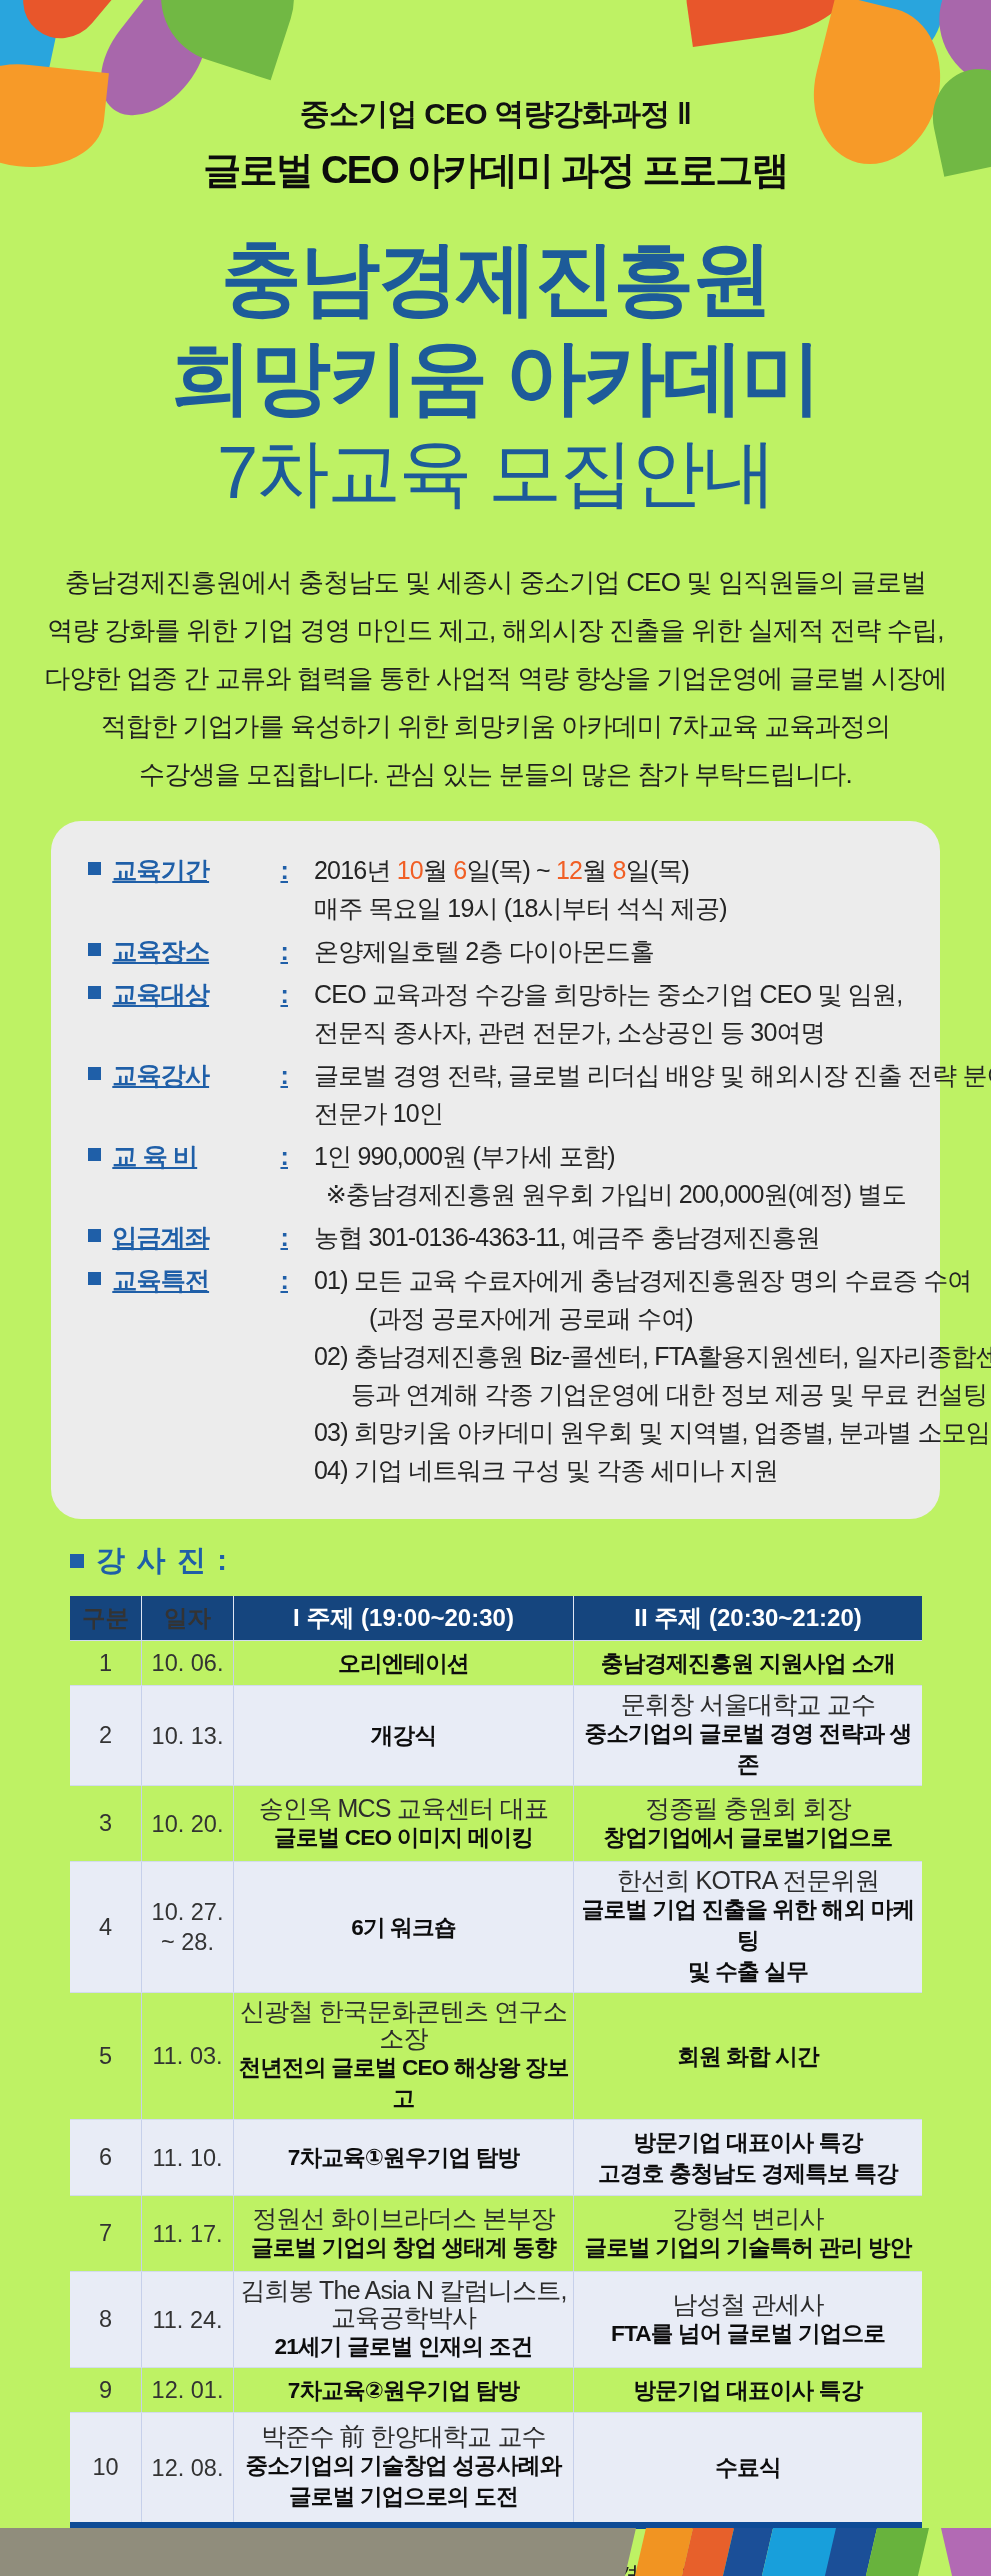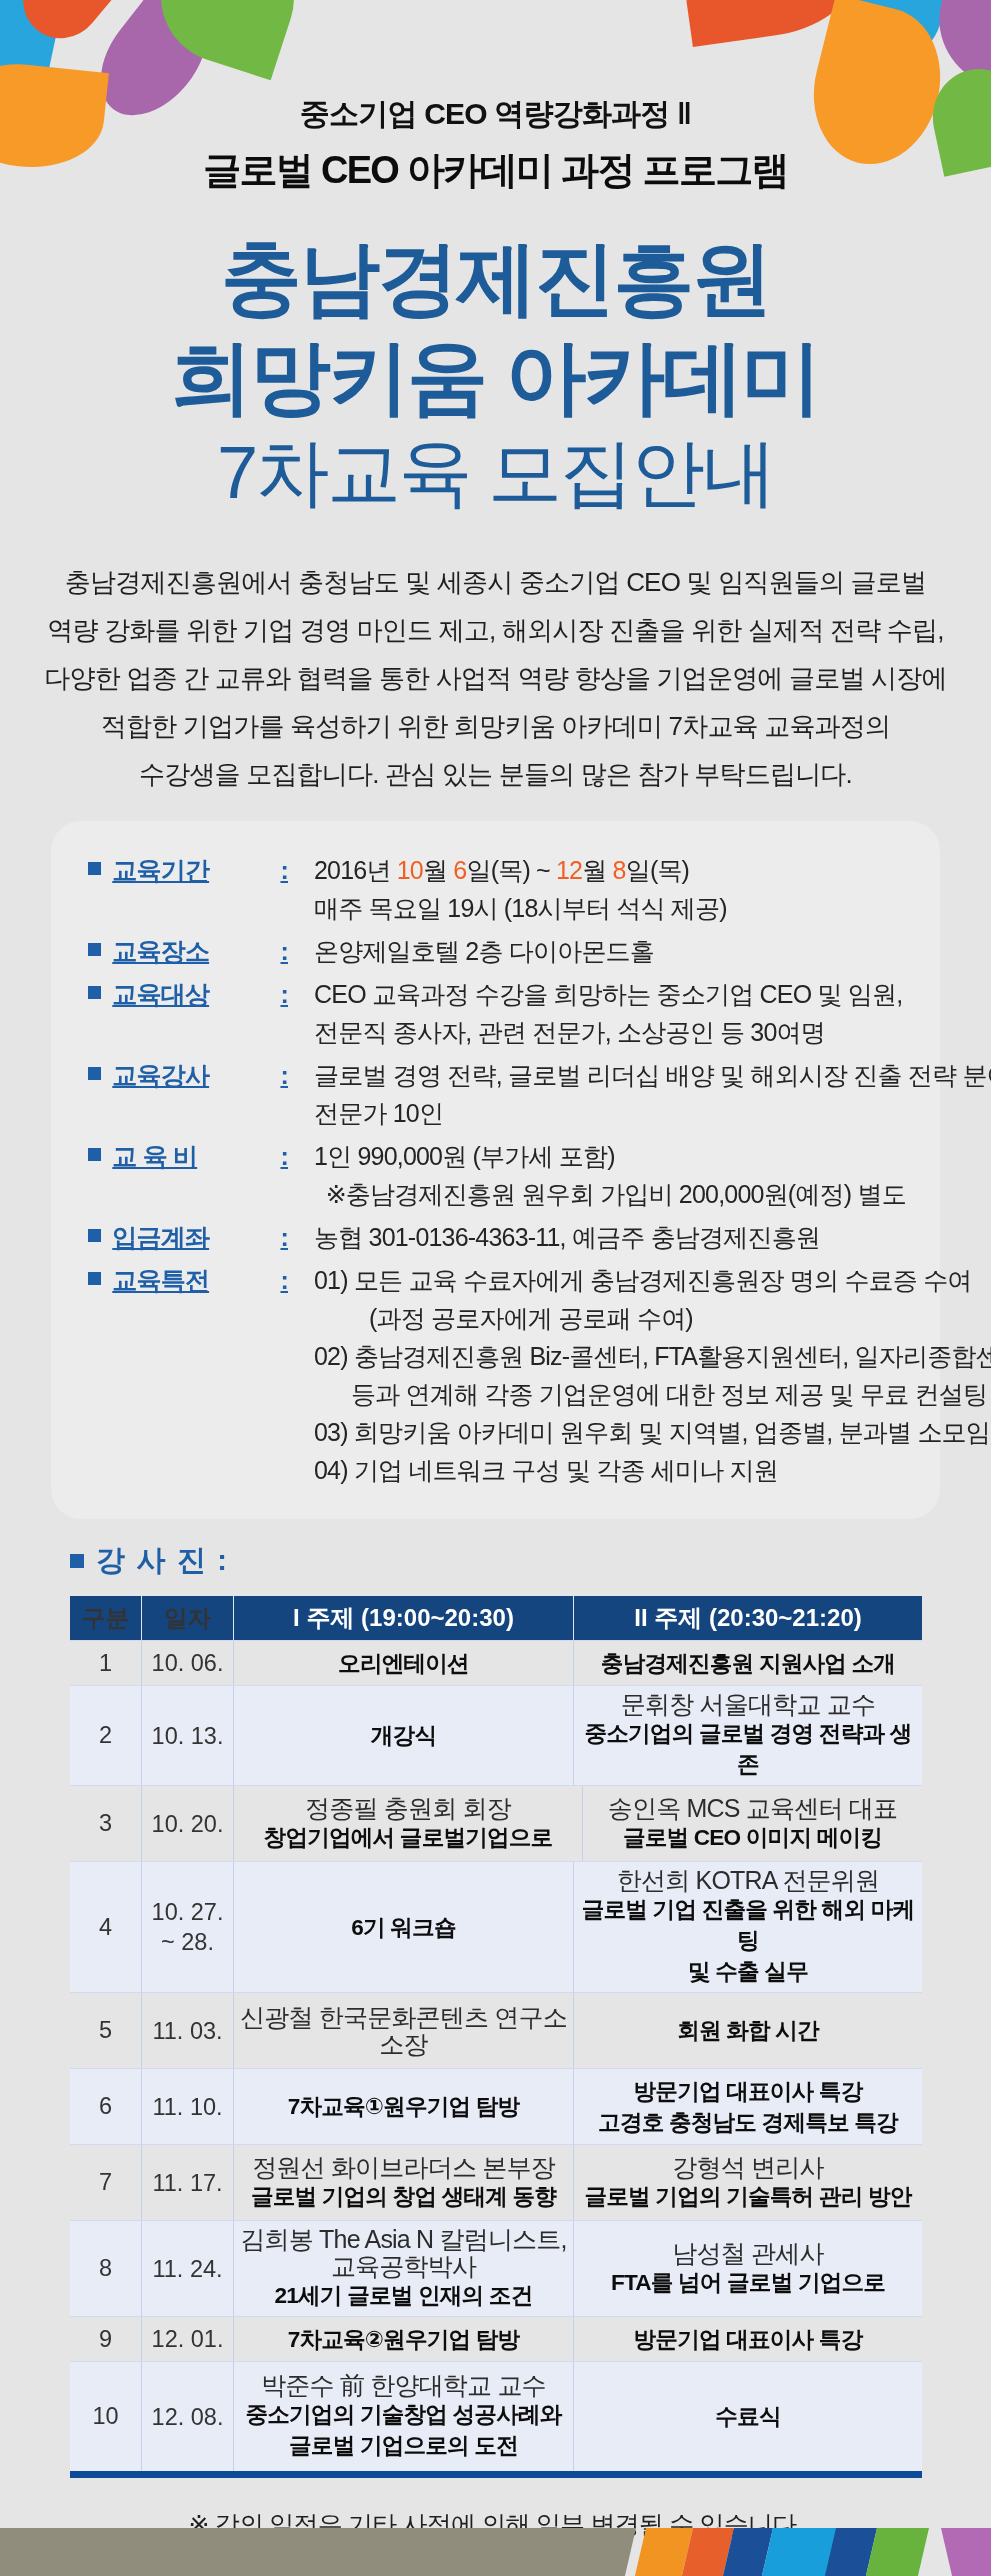--- a/index.html
+++ b/index.html
@@ -1,17 +1,17 @@
 <!DOCTYPE html>
 <html style="font-size:13.4px"><head>
 <meta charset="utf-8">
 <style>
   html,body{margin:0;padding:0;background:#fff;}
   .canvas{position:relative;width:991px;height:2576px;margin:0 auto;overflow:hidden;
-          font-family:"Liberation Sans","DejaVu Sans",sans-serif;color:#1e1e1e;background:#e5e5e5;}
+          font-family:"Liberation Sans","DejaVu Sans",sans-serif;color:#1e1e1e;background:#bef264;}
   
   .deco{position:absolute;left:0;top:0;width:100%;height:226px;pointer-events:none;}
   .petal{position:absolute;}
   .p-tl-blue{left:-25px;top:-35px;width:84px;height:105px;background:#29a5dd;border-radius:50% 50% 0 50%;transform:rotate(12deg);}
   .p-tl-red{left:23.5px;top:-42px;width:77px;height:81px;background:#e8562b;border-radius:50% 0 50% 50%;transform:rotate(40deg);}
   .p-tl-purple{left:111px;top:-10px;width:86px;height:133px;background:#a867ab;border-radius:0 50% 50% 50%;transform:rotate(38deg);}
   .p-tl-green{left:161px;top:-67px;width:133px;height:130px;background:#71b844;border-radius:50% 50% 0 50%;transform:rotate(18deg);}
   .p-tl-orange{left:-49px;top:65px;width:153px;height:102px;background:#f79a28;border-radius:50% 0 55% 50%;transform:rotate(6deg);}
   .p-tr-red{left:686px;top:-52px;width:164px;height:88px;background:#e8562b;border-radius:50% 50% 50% 0;transform:rotate(-8deg);}
   .p-tr-blue{left:849px;top:-49px;width:94px;height:109px;background:#29a5dd;border-radius:50%;}
@@ -241,27 +241,27 @@
           <div class="sub">문휘창 서울대학교 교수</div>
           <div class="t">중소기업의 글로벌 경영 전략과 생존</div>
         </div>
     </div>
 
     <div class="trow h-m">
       <div class="td c-no">3</div>
       <div class="td c-date">
           <div>10. 20.</div>
         </div>
+      <div class="td c-s3">
+          <div class="sub">송인옥 MCS 교육센터 대표</div>
+          <div class="t">글로벌 CEO 이미지 메이킹</div>
+        </div>
       <div class="td c-s4">
           <div class="sub">정종필 충원회 회장</div>
           <div class="t">창업기업에서 글로벌기업으로</div>
-        </div>
-      <div class="td c-s3">
-          <div class="sub">송인옥 MCS 교육센터 대표</div>
-          <div class="t">글로벌 CEO 이미지 메이킹</div>
         </div>
     </div>
 
     <div class="trow h-l alt">
       <div class="td c-no">4</div>
       <div class="td c-date">
           <div>10. 27.</div>
           <div class="d2">~ 28.</div>
         </div>
       <div class="td c-s3">
@@ -274,20 +274,21 @@
         </div>
     </div>
 
     <div class="trow h-m">
       <div class="td c-no">5</div>
       <div class="td c-date">
           <div>11. 03.</div>
         </div>
       <div class="td c-s3">
           <div class="sub">신광철 한국문화콘텐츠 연구소 소장</div>
+          <div class="t">천년전의 글로벌 CEO 해상왕 장보고</div>
         </div>
       <div class="td c-s4">
           <div class="t">회원 화합 시간</div>
         </div>
     </div>
 
     <div class="trow h-m alt">
       <div class="td c-no">6</div>
       <div class="td c-date">
           <div>11. 10.</div>

